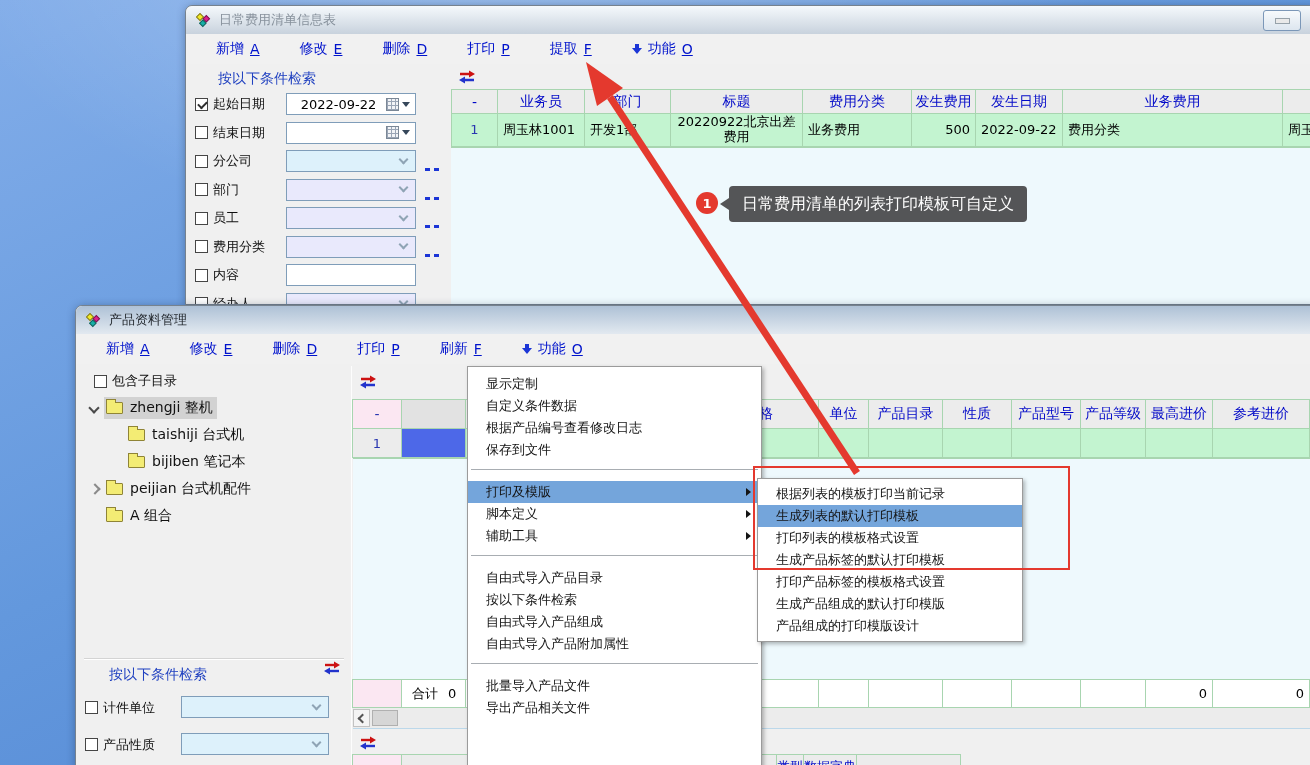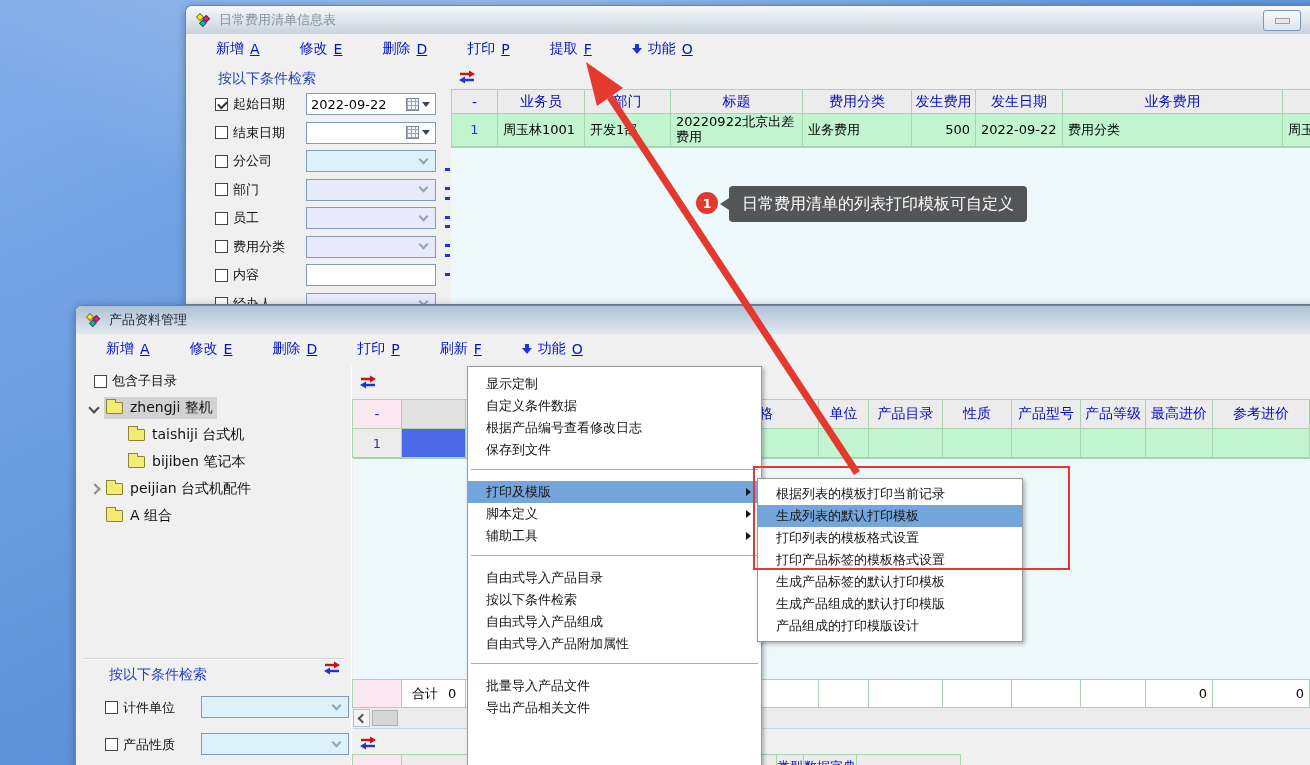--- a/index.html
+++ b/index.html
@@ -1,18 +1,18 @@
 <!DOCTYPE html>
 <html><head>
 <meta charset="utf-8">
 <style>
   * { margin:0; padding:0; box-sizing:border-box; }
   body { font-family:"DejaVu Sans","Liberation Sans",sans-serif; }
   .screen{position:relative;width:1310px;height:765px;overflow:hidden;
-    background:linear-gradient(155deg,#82ade9 0%,#6398dd 45%,#4a7ecf 100%);}
+    background:linear-gradient(155deg,#82ade9 0%,#6398dd 45%,#4a7ecf 100%);text-align:center;}
   .screen::before{content:"";position:absolute;inset:0;pointer-events:none;
     background:radial-gradient(ellipse 950px 520px at 40% -10%, rgba(255,255,255,.30), rgba(255,255,255,0) 62%);}
 
   
   .win{position:absolute;background:#f0f0f0;border:1px solid #76828e;overflow:hidden;
     box-shadow:1px 2px 10px rgba(20,40,70,.45);}
   .win1{left:185px;top:5px;width:1130px;height:300px;border-radius:7px 0 0 0;z-index:1;}
   .win2{left:75px;top:305px;width:1245px;height:462px;border-radius:7px 7px 0 0;z-index:2;}
   .titlebar{position:relative;height:28px;display:flex;align-items:center;gap:7px;padding:0 10px;}
   .win1 .titlebar{background:linear-gradient(#f5f9fc,#c8d2dd);border-radius:6px 0 0 0;}
@@ -29,21 +29,21 @@
   .tb-down-icon{display:none;}
   .tb-down-icon.show{display:inline-block;position:relative;width:10px;height:11px;}
   .tb-down-icon.show::before{content:"";position:absolute;left:3px;top:0;width:4px;height:4px;background:#1b35d6;}
   .tb-down-icon.show::after{content:"";position:absolute;left:0;top:4px;border-left:5px solid transparent;border-right:5px solid transparent;border-top:6px solid #1b35d6;}
 
   
   .f-header{position:absolute;color:#2041c0;font-size:14px;white-space:nowrap;}
   .win1 .f-header{left:32px;top:64px;}
   .f-rows{position:absolute;}
   .win1 .f-rows{left:0;top:84px;width:264px;}
-  .f-row{position:relative;height:28.5px;display:flex;align-items:center;margin-left:20px;}
+  .f-row{position:relative;height:28.5px;display:flex;align-items:center;}
   .cb{width:13px;height:13px;border:1px solid #454545;background:#fff;margin-left:9px;position:relative;flex:none;cursor:pointer;}
   .cb.checked::before{content:"";position:absolute;left:2px;top:2px;width:7px;height:4px;
     border-left:2px solid #2e2e2e;border-bottom:2px solid #2e2e2e;transform:rotate(-45deg);}
   .f-label{margin-left:5px;font-size:13px;color:#101010;white-space:nowrap;}
   .ctrl{position:absolute;left:100px;top:3px;width:130px;height:22px;border:1px solid #7f9db9;background:#fff;display:none;align-items:center;}
   .ctrl.vis{display:flex;}
   .ctrl.combo{background:#e9e9fc;}
   .ctrl.combo.cyan{background:#ddf1fb;}
   .ctrl-val{flex:1;font-size:13px;padding-left:4px;color:#000;white-space:nowrap;overflow:hidden;}
   .cal-icon{width:13px;height:13px;margin-right:3px;border:1px solid #7a8796;background-color:#f2f4f7;flex:none;
@@ -568,24 +568,24 @@
       <div class="m-item">
       <span class="m-label">根据列表的模板打印当前记录</span>
     </div>
       <div class="m-item hl">
       <span class="m-label">生成列表的默认打印模板</span>
     </div>
       <div class="m-item">
       <span class="m-label">打印列表的模板格式设置</span>
     </div>
       <div class="m-item">
+      <span class="m-label">生成产品标签的默认打印模板</span>
+    </div>
+      <div class="m-item">
       <span class="m-label">打印产品标签的模板格式设置</span>
-    </div>
-      <div class="m-item">
-      <span class="m-label">生成产品标签的默认打印模板</span>
     </div>
       <div class="m-item">
       <span class="m-label">生成产品组成的默认打印模版</span>
     </div>
       <div class="m-item">
       <span class="m-label">产品组成的打印模版设计</span>
     </div>
     </div>
 
   <div class="red-rect"></div>

